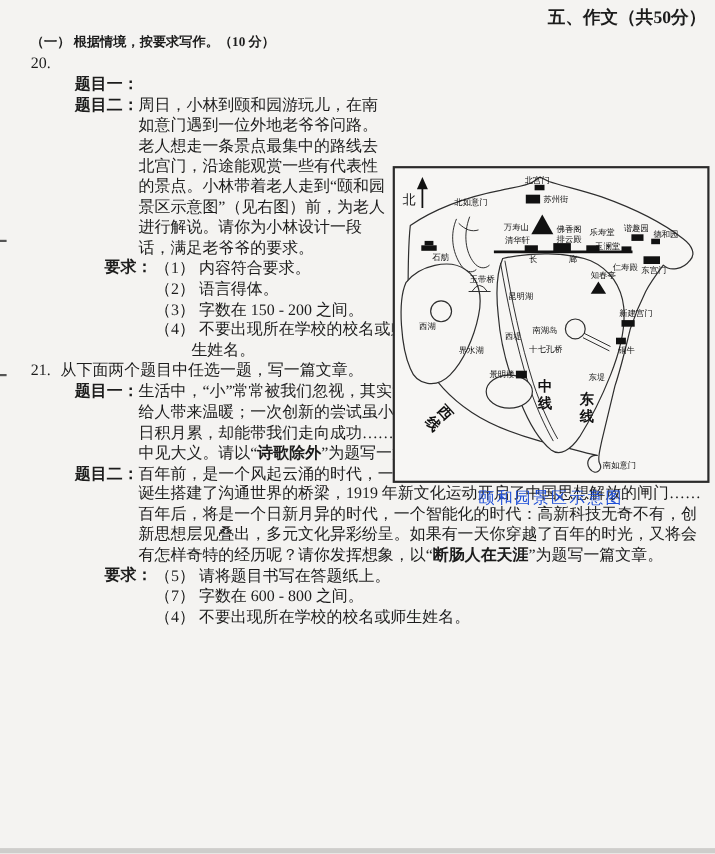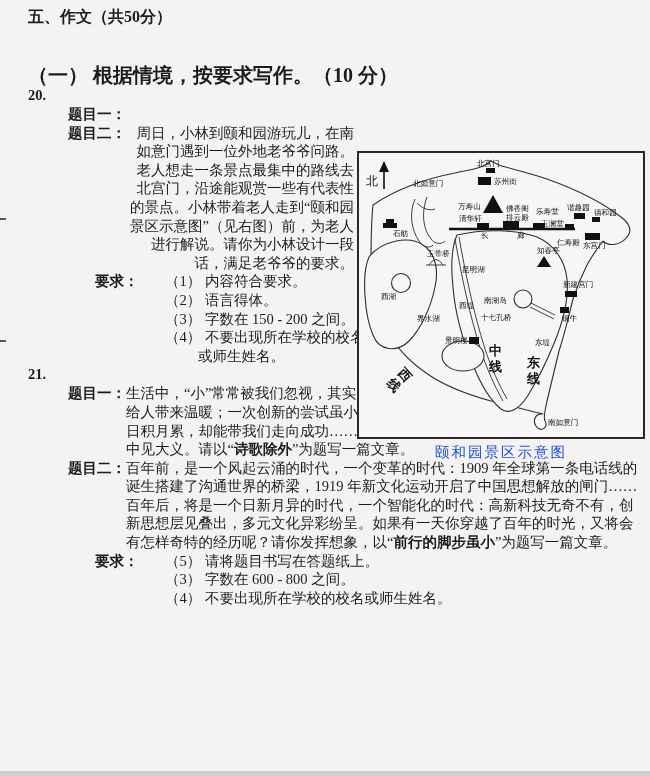--- a/index.html
+++ b/index.html
@@ -7,34 +7,34 @@
     width:650px;height:776px;
     background:#f4f3f1;
     font-family:"Liberation Serif","DejaVu Serif",serif;
     color:#1c1c1c;
     position:relative;
     overflow:hidden;
     -webkit-font-smoothing:antialiased;
   }
   .page{position:absolute;left:0;top:0;width:650px;height:776px;}
   .content{position:absolute;left:28px;top:6px;width:614px;font-size:14.5px;line-height:18.6px;}
-  .h1{font-weight:bold;font-size:16px;line-height:22px;}
-  .h2{font-weight:bold;font-size:20px;line-height:21px;margin-top:37px;}
+  .h1{font-weight:bold;font-size:16px;line-height:22px;text-align:right;}
+  .h2{font-weight:bold;font-size:12px;line-height:21px;}
   .h2 .score{font-weight:bold;}
   .stem{display:flex;line-height:19px;}
-  .stem .num{width:27px;flex:0 0 27px;font-weight:bold;}
+  .stem .num{width:27px;flex:0 0 27px;}
   .topic{display:flex;margin-left:40px;}
   .topic .tlabel{flex:0 0 58px;width:58px;font-weight:bold;}
   .topic .ttext{flex:1 1 auto;}
-  .topic.narrow .ttext{flex:0 0 228px;width:228px;text-align:right;}
+  .topic.narrow .ttext{flex:0 0 228px;width:228px;}
   .reqs{display:flex;margin-left:67px;}
-  .reqs .rlabel{flex:0 0 46px;width:46px;font-weight:bold;}
+  .reqs .rlabel{flex:0 0 46px;width:46px;font-weight:bold;font-family:Liberation Mono, monospace;}
   .reqs .ritems{flex:1 1 auto;}
   .reqs.narrow .ritems{width:232px;flex:0 0 232px;}
-  .ritem{padding-left:33px;text-indent:-33px;margin-left:24px;}
+  .ritem{padding-left:33px;text-indent:-33px;}
   .boldseg{font-weight:bold;}
   
   .map-box{
     position:absolute;left:357px;top:151px;width:288px;height:288px;
     border:2px solid #2a2a2a;background:#f7f6f4;box-sizing:border-box;
   }
   .map-box svg{display:block;width:100%;height:100%;}
   .map-caption{
     position:absolute;left:357px;top:443px;width:288px;
     text-align:center;font-size:14.5px;color:#1d4ed8;letter-spacing:2px;
@@ -78,37 +78,38 @@
         <div class="ritem">（1） 内容符合要求。</div>
         <div class="ritem">（2） 语言得体。</div>
         <div class="ritem">（3） 字数在 150 - 200 之间。</div>
         <div class="ritem">（4） 不要出现所在学校的校名或师生姓名。</div>
       </span>
     </div>
 
 
     <div class="stem">
       <span class="num">21.</span>
+      <span>从下面两个题目中任选一题，写一篇文章。</span>
     </div>
 
     <div class="topic">
       <span class="tlabel">题目一：</span>
       <span class="ttext"><span>生活中，“小”常常被我们忽视，其实“小”亦有价值。一个善意的举动虽小，却能给人带来温暖；一次创新的尝试虽小，却闪耀着智慧的光芒；前行的脚步虽小，日积月累，却能带我们走向成功……不要轻视小，小中有真情；不要忽略小，小中见大义。请以“</span><span class="boldseg">诗歌除外</span><span>”为题写一篇文章。</span></span>
     </div>
 
     <div class="topic">
       <span class="tlabel">题目二：</span>
-      <span class="ttext"><span>百年前，是一个风起云涌的时代，一个变革的时代：1909 年全球第一条电话线的诞生搭建了沟通世界的桥梁，1919 年新文化运动开启了中国思想解放的闸门……百年后，将是一个日新月异的时代，一个智能化的时代：高新科技无奇不有，创新思想层见叠出，多元文化异彩纷呈。如果有一天你穿越了百年的时光，又将会有怎样奇特的经历呢？请你发挥想象，以“</span><span class="boldseg">前行的脚步虽小</span><span>”为题写一篇文章。</span></span>
+      <span class="ttext"><span>百年前，是一个风起云涌的时代，一个变革的时代：1909 年全球第一条电话线的诞生搭建了沟通世界的桥梁，1919 年新文化运动开启了中国思想解放的闸门……百年后，将是一个日新月异的时代，一个智能化的时代：高新科技无奇不有，创新思想层见叠出，多元文化异彩纷呈。如果有一天你穿越了百年的时光，又将会有怎样奇特的经历呢？请你发挥想象，以“</span><span class="boldseg">断肠人在天涯</span><span>”为题写一篇文章。</span></span>
     </div>
 
     <div class="reqs">
       <span class="rlabel">要求：</span>
       <span class="ritems">
         <div class="ritem">（5） 请将题目书写在答题纸上。</div>
-        <div class="ritem">（3） 字数在 600 - 800 之间。</div>
+        <div class="ritem">（7） 字数在 600 - 800 之间。</div>
         <div class="ritem">（4） 不要出现所在学校的校名或师生姓名。</div>
       </span>
     </div>
 
   </div>
 
   <div class="map-box">
     <svg viewBox="0 0 284 284">
 
       <path class="outline" d="M14,52 C34,38 64,26 96,20 C110,17 120,16 126,12 L132,8 L140,12 C152,16 170,20 188,26 C216,36 244,50 262,64 C270,70 274,78 268,84 C262,92 250,94 244,88 C238,96 232,104 228,112 C222,124 218,134 214,146 C210,162 206,180 200,198 C196,214 192,232 188,248 C186,258 184,264 186,268 C190,274 182,280 177,273 C173,267 177,260 184,261 C170,258 150,252 132,248 C110,242 88,234 70,222 C52,210 36,194 26,174 C18,156 12,134 12,112 C12,92 12,70 14,52 Z"></path>

